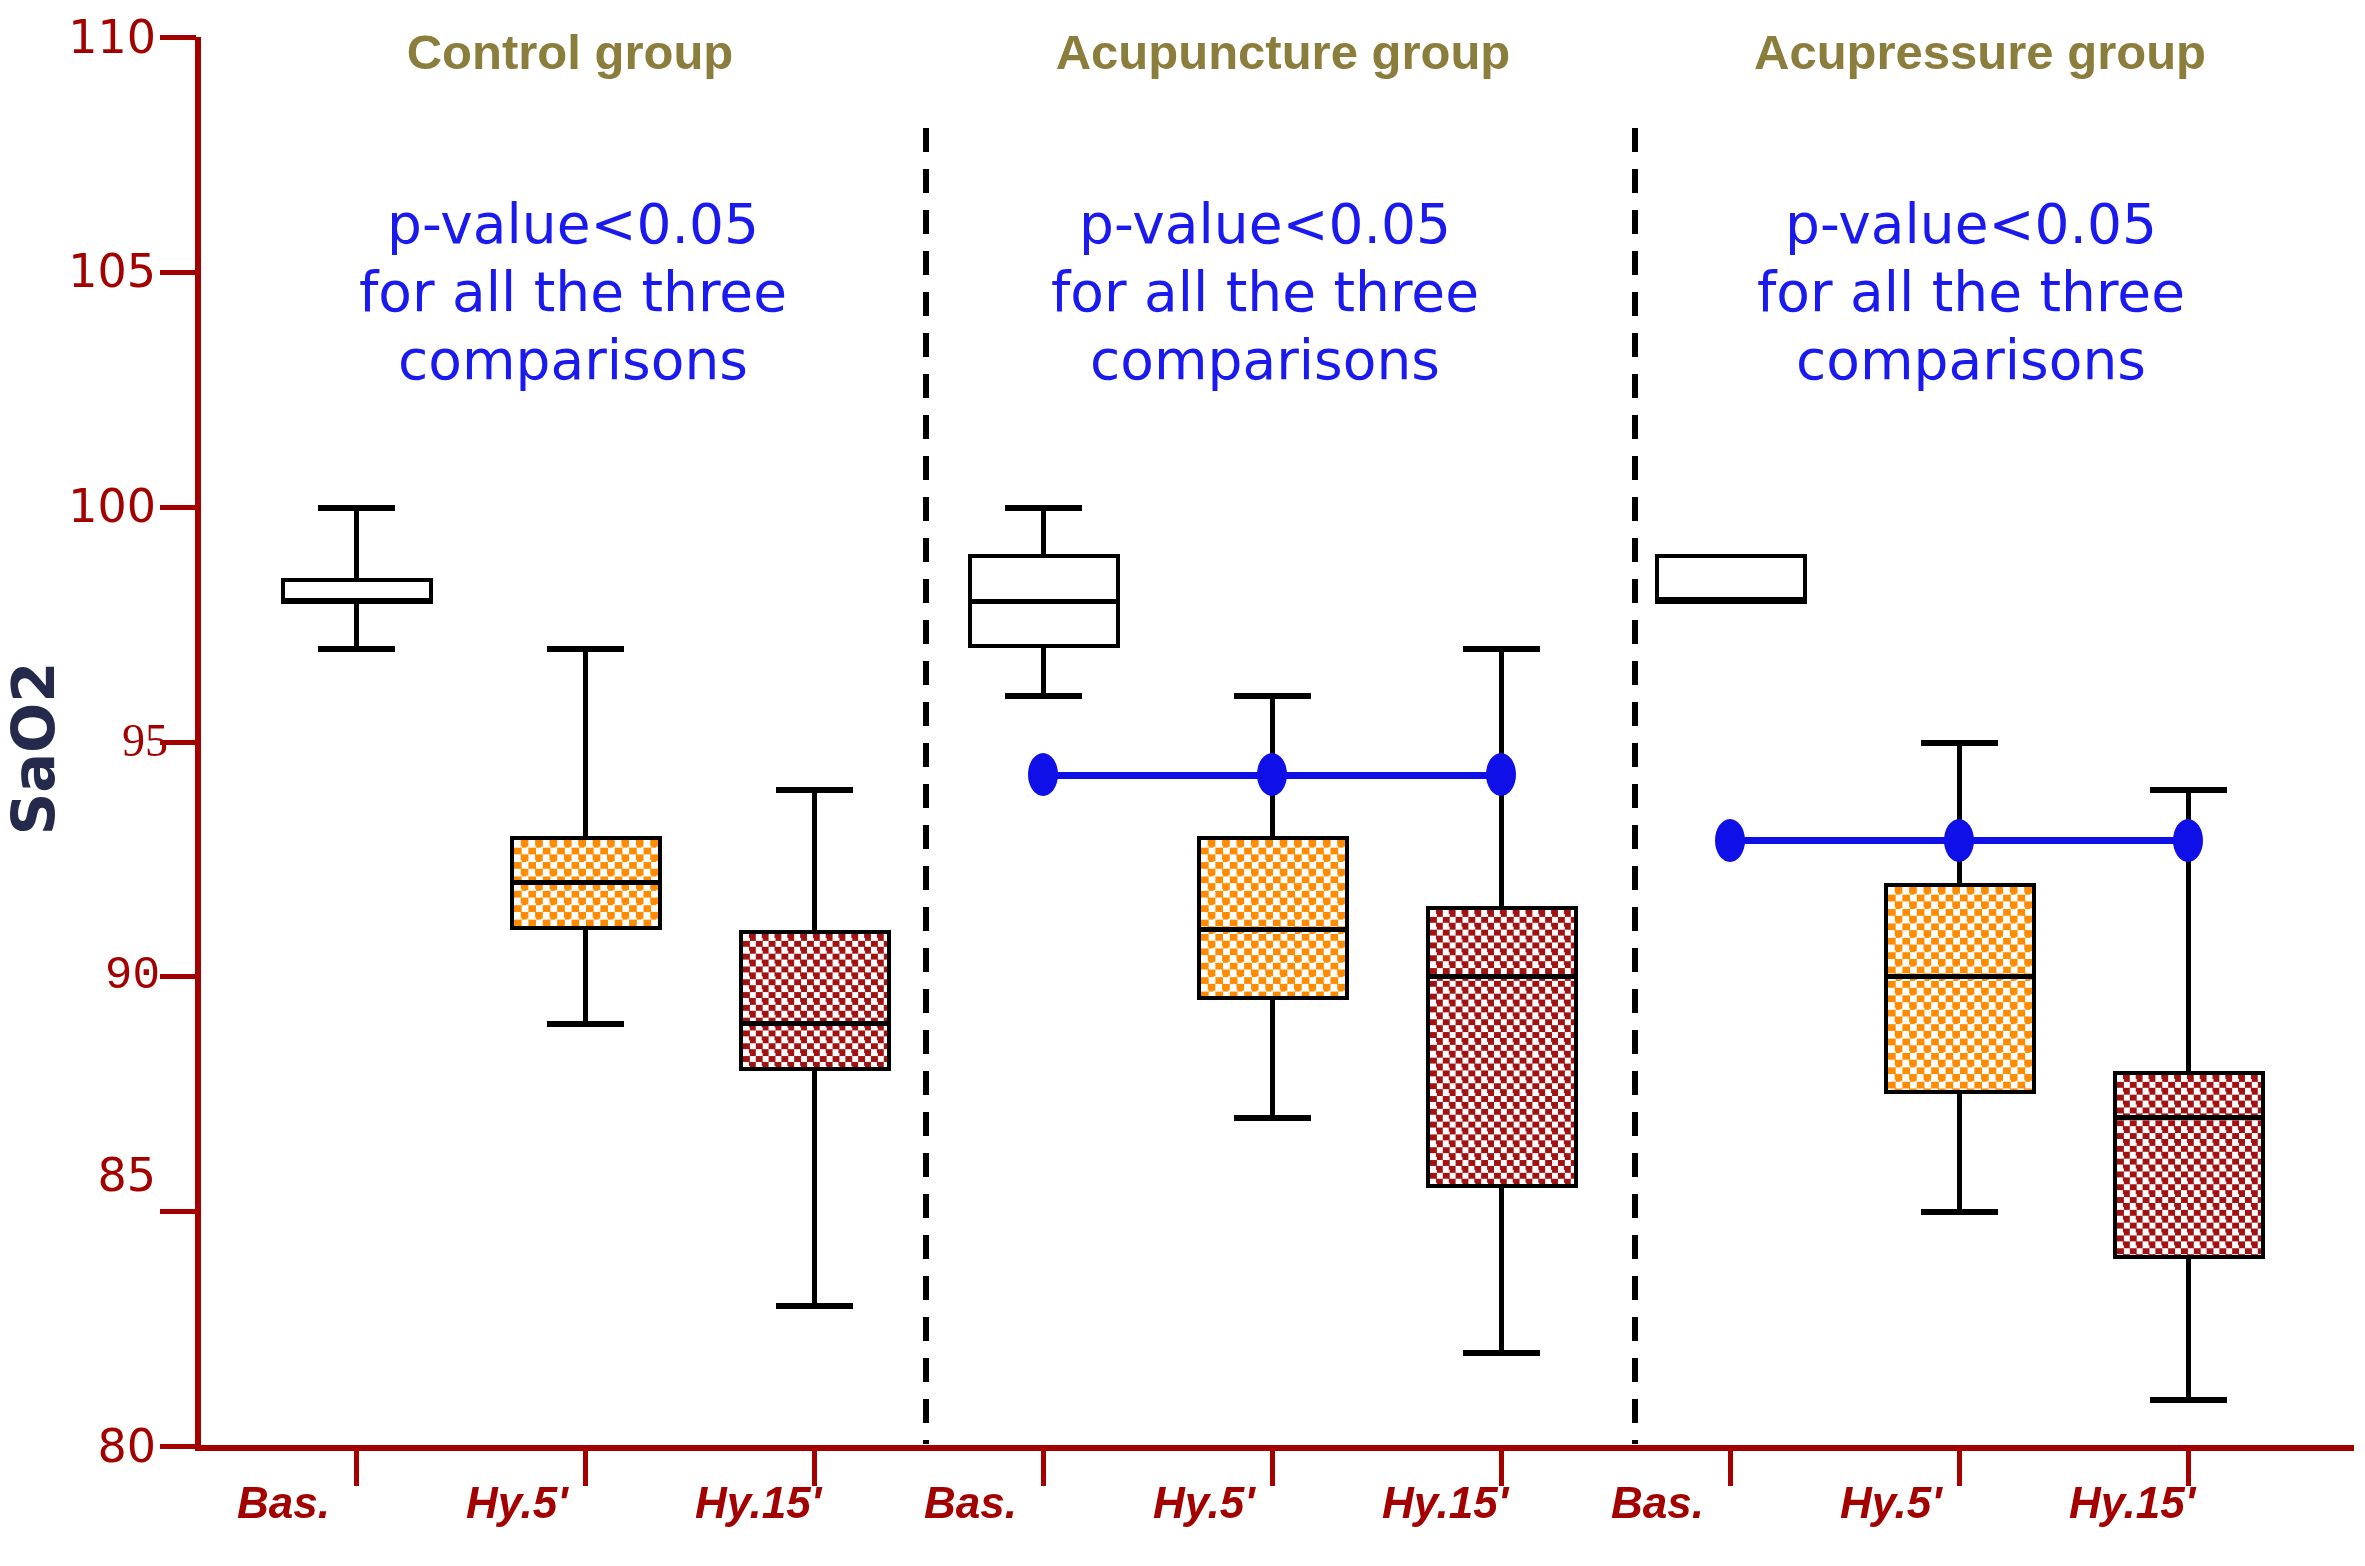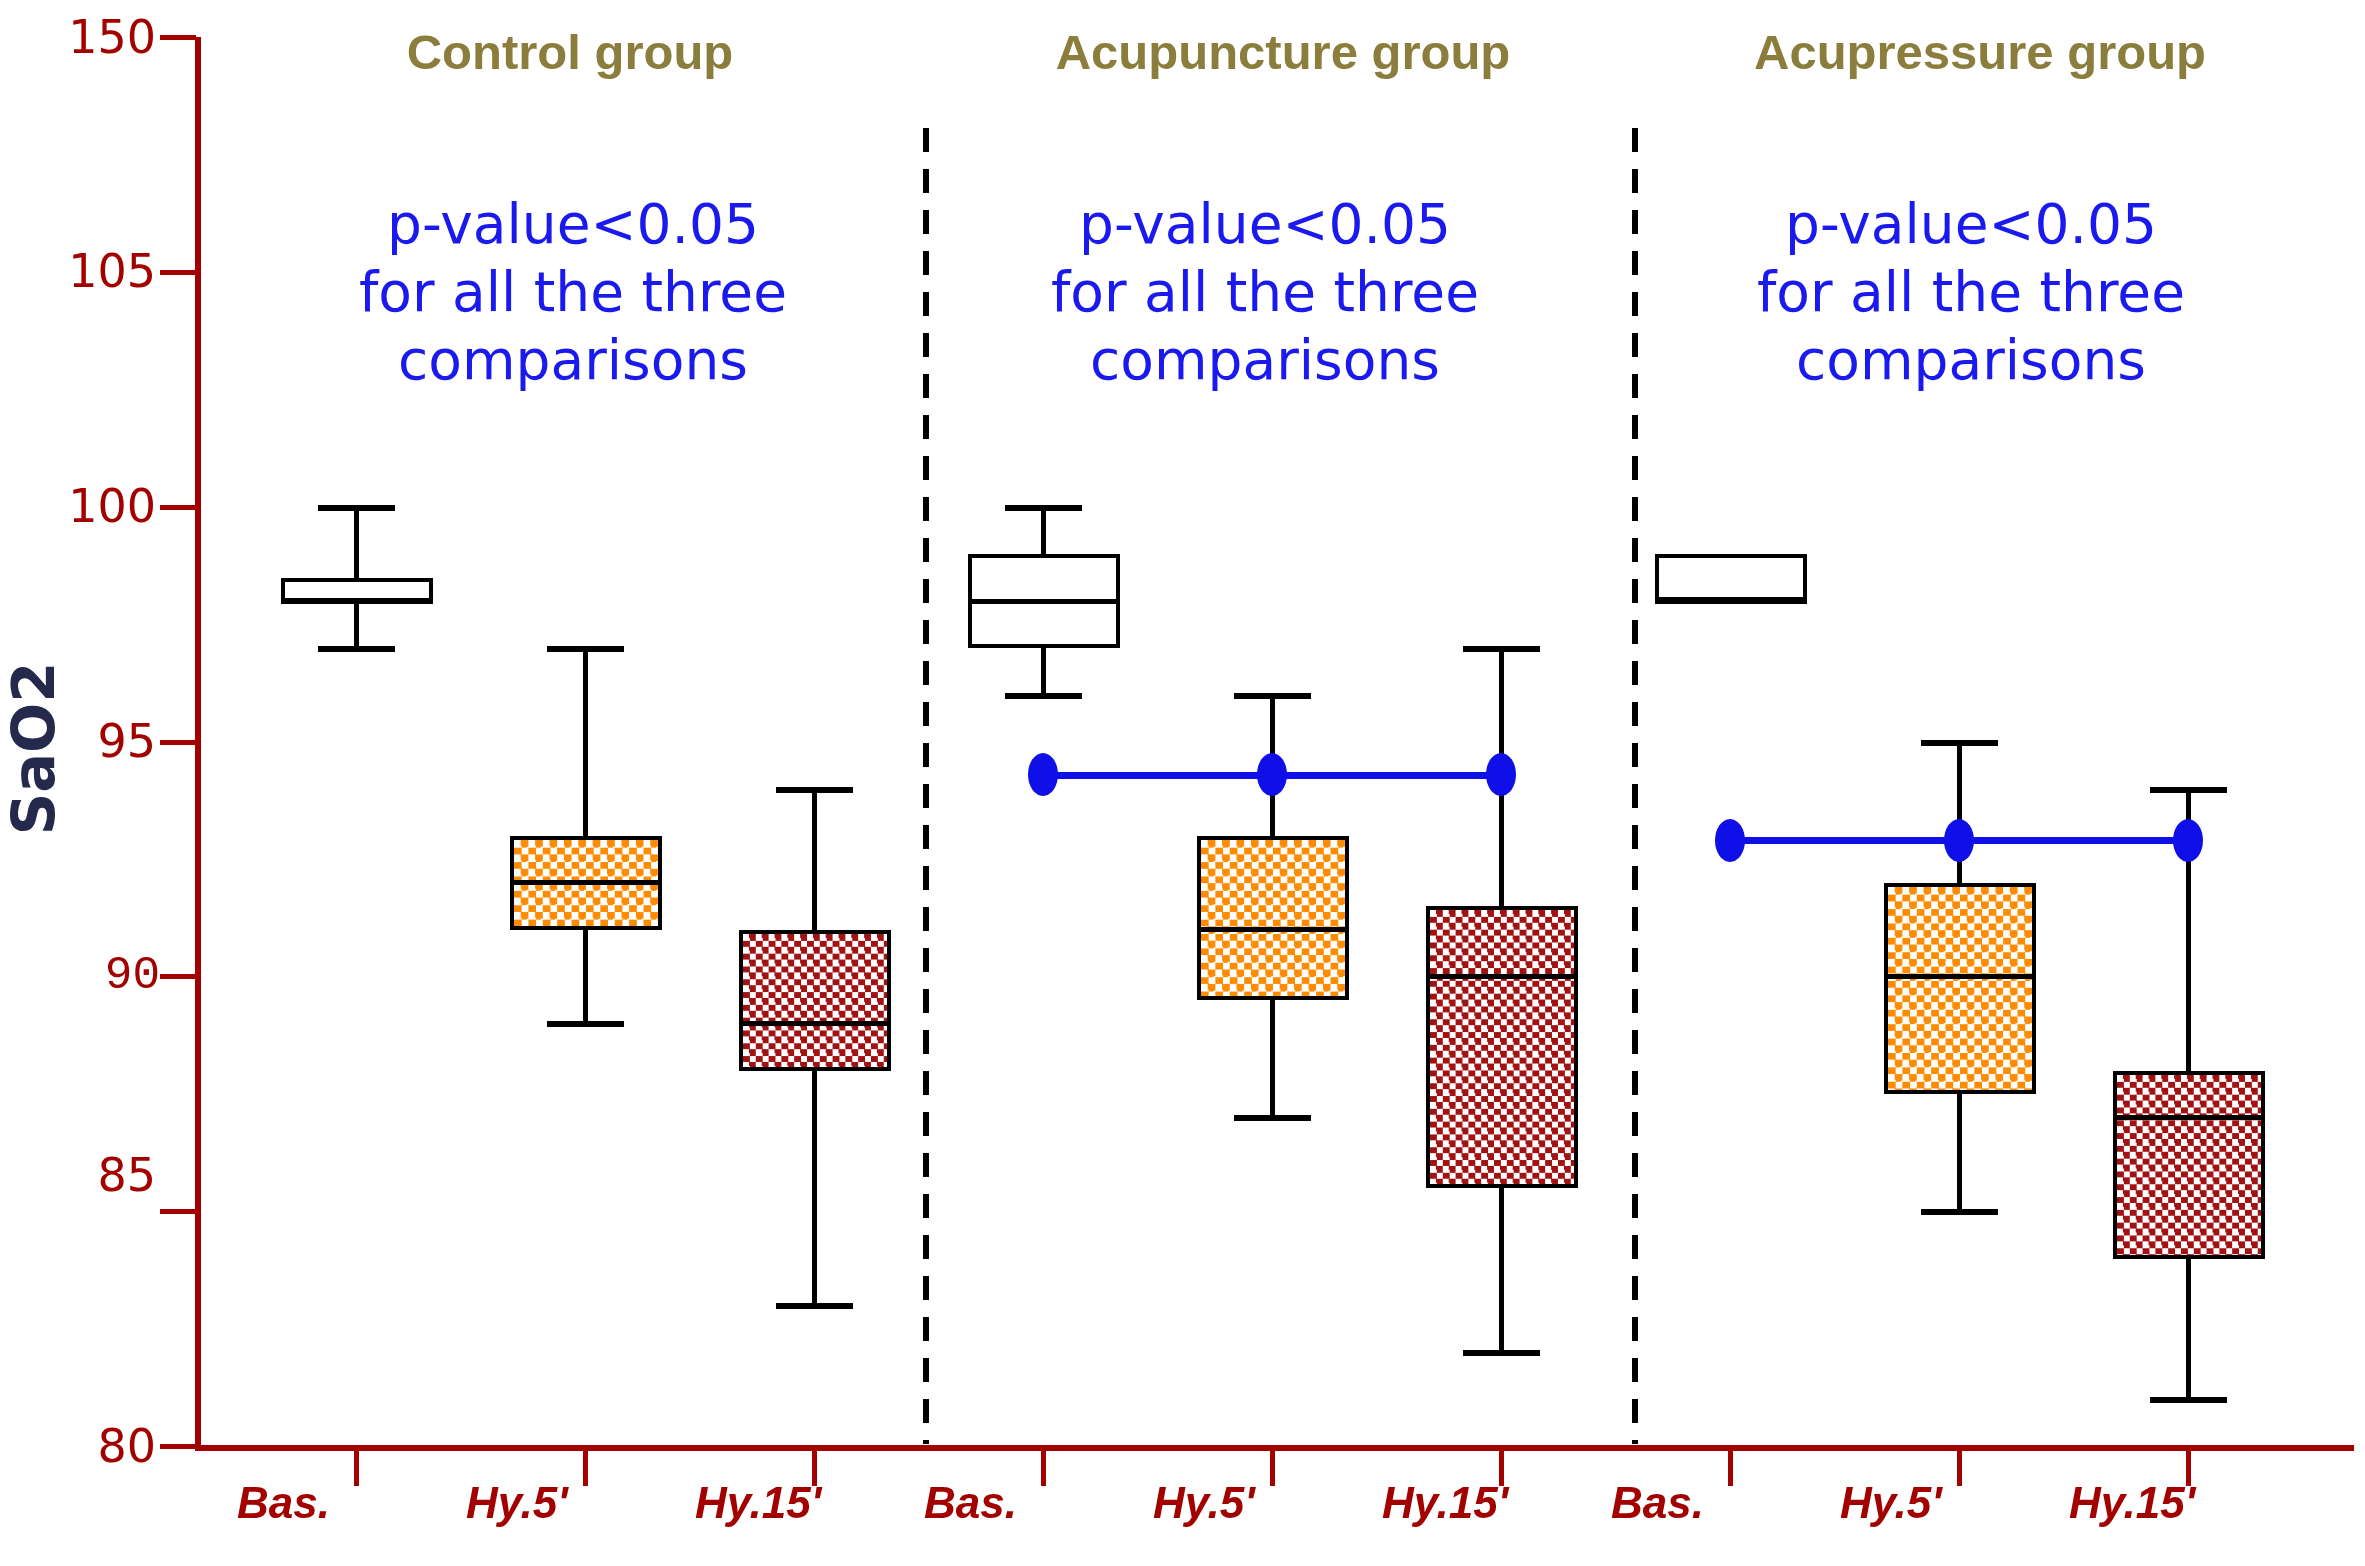--- a/index.html
+++ b/index.html
@@ -72,27 +72,27 @@
 <div id="figure" style="background: rgb(255, 255, 255);">
     <div class="abs y-axis-line" style="left: 195px; top: 37px; height: 1412px;"></div>
     <div class="abs x-axis-line" style="left: 195px; top: 1445px; width: 2159px;"></div>
     <div class="abs y-tick" style="left: 160px; top: 1444px;"></div>
     <div class="abs y-tick-label" style="left: 4px; top: 1423px;">80</div>
     <div class="abs y-tick" style="left: 160px; top: 1209px;"></div>
     <div class="abs y-tick-label" style="left: 4px; top: 1152px;">85</div>
     <div class="abs y-tick" style="left: 160px; top: 974px;"></div>
     <div class="abs y-tick-label" style="left: 8px; top: 953px; font-family: Liberation Mono, monospace;">90</div>
     <div class="abs y-tick" style="left: 160px; top: 740px;"></div>
-    <div class="abs y-tick-label" style="left: 4px; top: 718px;">95</div>
+    <div class="abs y-tick-label" style="left: 16px; top: 718px; font-family: Liberation Serif, serif;">95</div>
     <div class="abs y-tick" style="left: 160px; top: 505px;"></div>
     <div class="abs y-tick-label" style="left: 4px; top: 483px;">100</div>
     <div class="abs y-tick" style="left: 160px; top: 270px;"></div>
     <div class="abs y-tick-label" style="left: 4px; top: 248px;">105</div>
     <div class="abs y-tick" style="left: 160px; top: 35px;"></div>
-    <div class="abs y-tick-label" style="left: 4px; top: 13.6px;">150</div>
+    <div class="abs y-tick-label" style="left: 4px; top: 13.6px;">110</div>
     <div class="abs y-axis-title" style="left: -70px; top: 714px; width: 207px; text-align: center;">SaO2</div>
     <div class="abs panel-separator" style="left: 923px; top: 128px; height: 1316px;"></div>
     <div class="abs panel-separator" style="left: 1632px; top: 128px; height: 1316px;"></div>
     <div class="abs group-title" style="left: 570px; top: 24px;">Control group</div>
     <div class="abs p-annotation" style="left: 573px; top: 190px;">p-value&lt;0.05</div>
     <div class="abs p-annotation" style="left: 573px; top: 258px;">for all the three</div>
     <div class="abs p-annotation" style="left: 573px; top: 326px;">comparisons</div>
     <div class="abs whisker-line" style="left: 354px; top: 507px; height: 141px;"></div>
     <div class="abs whisker-cap" style="left: 318px; top: 505px; width: 77px;"></div>
     <div class="abs whisker-cap" style="left: 318px; top: 646px; width: 77px;"></div>

